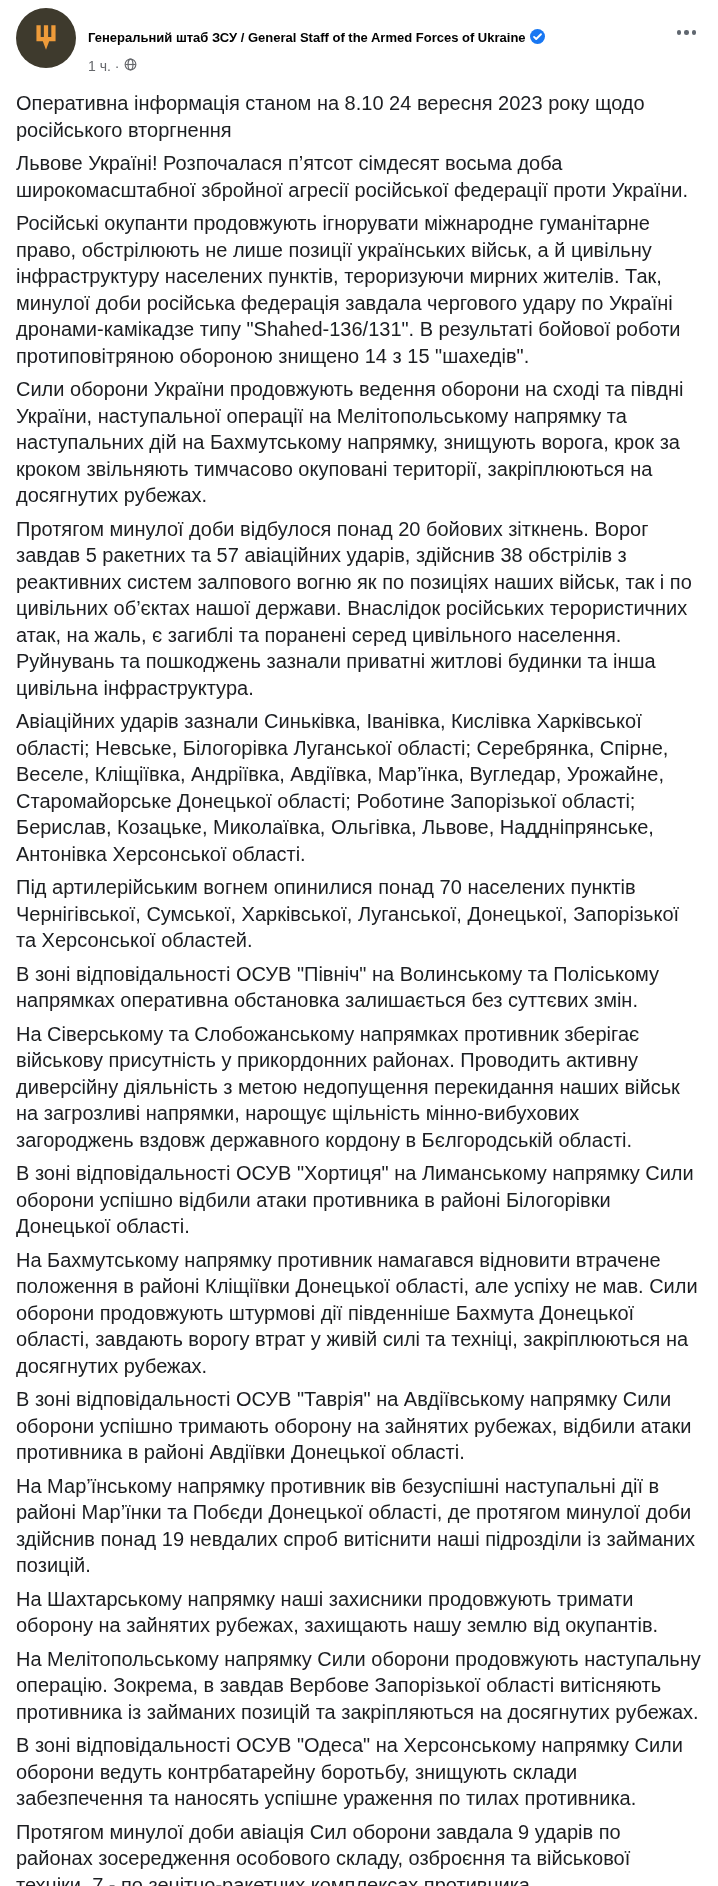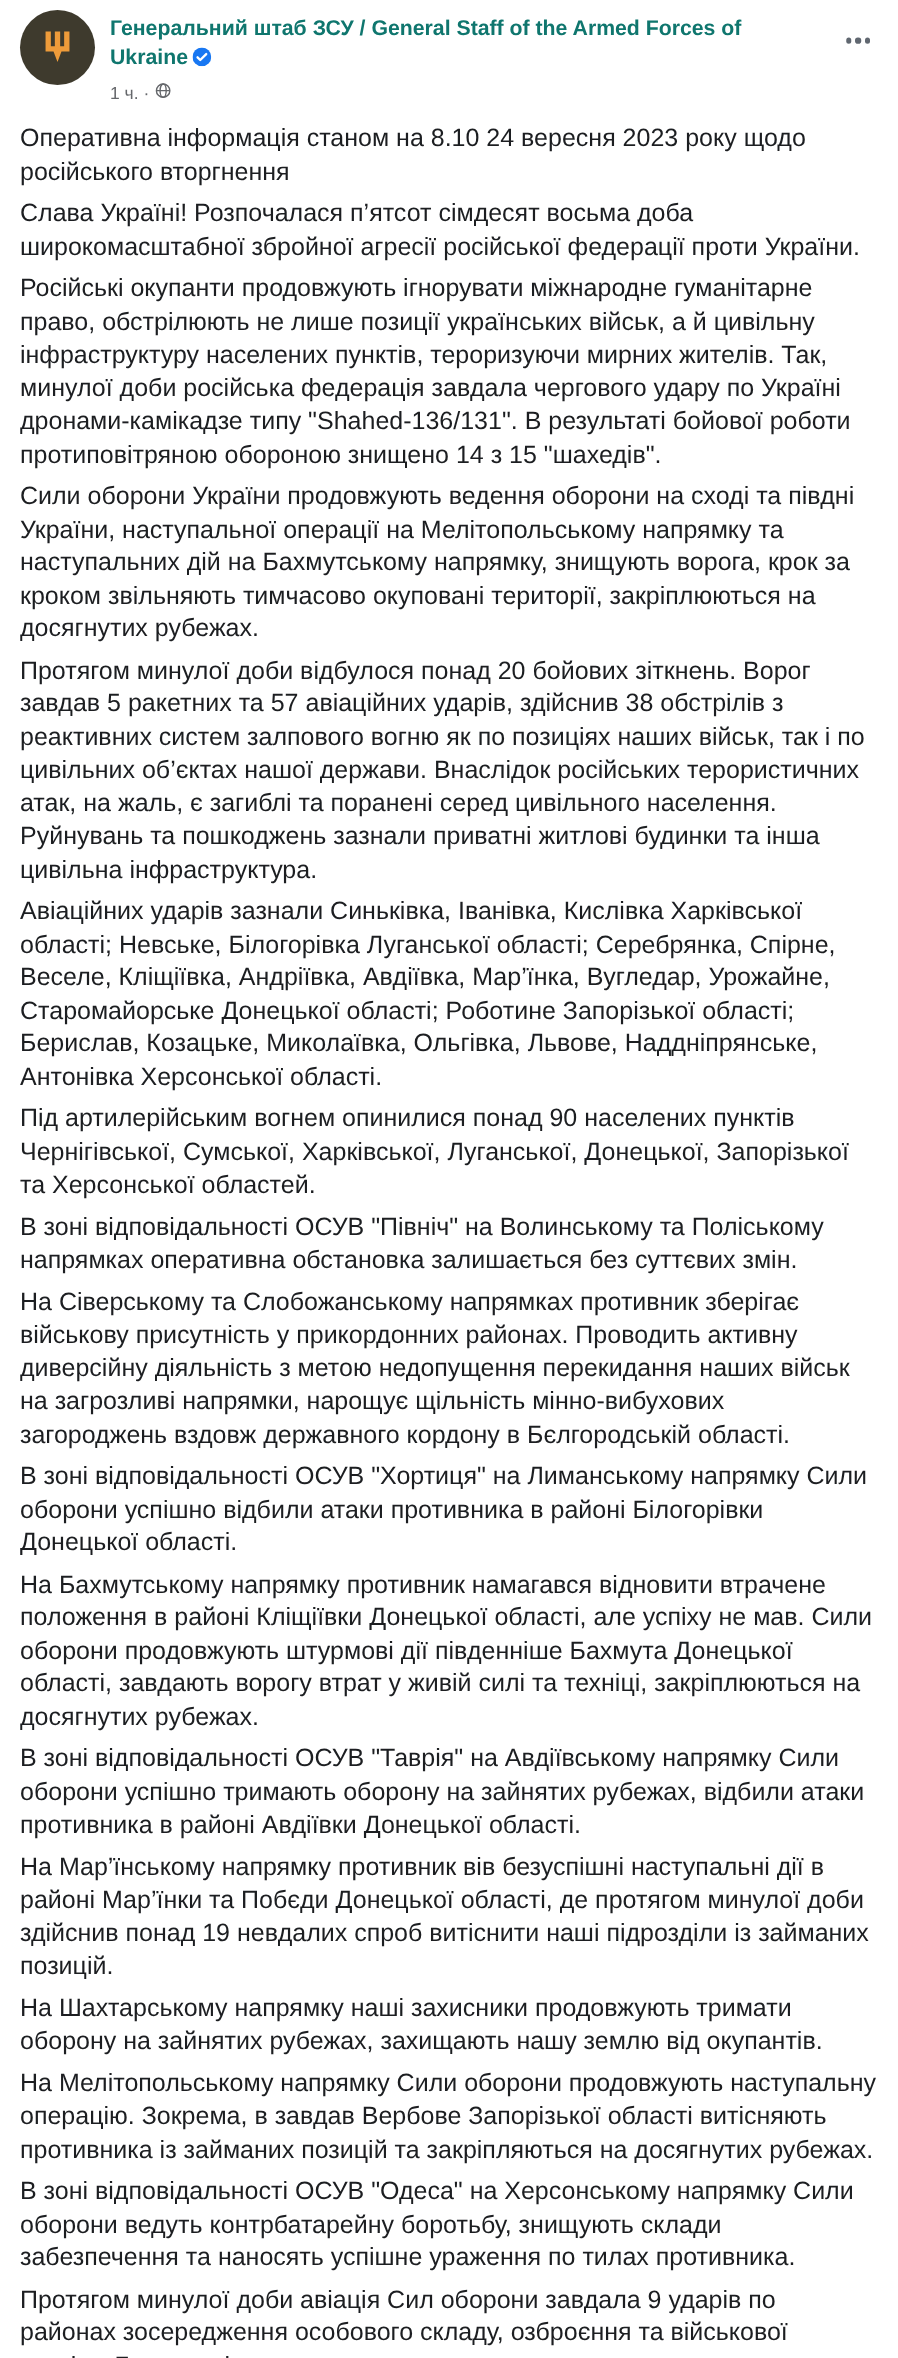--- a/index.html
+++ b/index.html
@@ -28,24 +28,25 @@
   }
   .avatar svg { display: block; }
   .header-info {
     margin-left: 12px;
     flex: 1 1 auto;
     min-width: 0;
     padding-top: 3px;
   }
   .page-name-row {
     max-width: 568px;
-    font-size: 17px;
+    font-size: 13px;
     font-weight: 700;
-    color: #0f766e;
+    color: #000000;
     line-height: 23px;
+    margin-top: 15px;
   }
   .page-name-link { cursor: pointer; }
   .verified-badge {
     display: inline-block;
     vertical-align: -2px;
     margin-left: 4px;
   }
   .meta-row {
     display: flex;
     align-items: center;
@@ -132,26 +133,26 @@
         <span class="dot"></span>
           <span class="dot"></span>
           <span class="dot"></span>
       </span>
     </div>
 
   </div>
 
   <div class="post-body">
     <p>Оперативна інформація станом на 8.10 24 вересня 2023 року щодо російського вторгнення</p>
-    <p>Слава Україні! Розпочалася п’ятсот сімдесят восьма доба широкомасштабної збройної агресії російської федерації проти України.</p>
+    <p>Львове Україні! Розпочалася п’ятсот сімдесят восьма доба широкомасштабної збройної агресії російської федерації проти України.</p>
     <p>Російські окупанти продовжують ігнорувати міжнародне гуманітарне право, обстрілюють не лише позиції українських військ, а й цивільну інфраструктуру населених пунктів, тероризуючи мирних жителів. Так, минулої доби російська федерація завдала чергового удару по Україні дронами-камікадзе типу "Shahed-136/131". В результаті бойової роботи протиповітряною обороною знищено 14 з 15 "шахедів".</p>
     <p>Сили оборони України продовжують ведення оборони на сході та півдні України, наступальної операції на Мелітопольському напрямку та наступальних дій на Бахмутському напрямку, знищують ворога, крок за кроком звільняють тимчасово окуповані території, закріплюються на досягнутих рубежах.</p>
     <p>Протягом минулої доби відбулося понад 20 бойових зіткнень. Ворог завдав 5 ракетних та 57 авіаційних ударів, здійснив 38 обстрілів з реактивних систем залпового вогню як по позиціях наших військ, так і по цивільних об’єктах нашої держави. Внаслідок російських терористичних атак, на жаль, є загиблі та поранені серед цивільного населення. Руйнувань та пошкоджень зазнали приватні житлові будинки та інша цивільна інфраструктура.</p>
     <p>Авіаційних ударів зазнали Синьківка, Іванівка, Кислівка Харківської області; Невське, Білогорівка Луганської області; Серебрянка, Спірне, Веселе, Кліщіївка, Андріївка, Авдіївка, Мар’їнка, Вугледар, Урожайне, Старомайорське Донецької області; Роботине Запорізької області; Берислав, Козацьке, Миколаївка, Ольгівка, Львове, Наддніпрянське, Антонівка Херсонської області.</p>
-    <p>Під артилерійським вогнем опинилися понад 90 населених пунктів Чернігівської, Сумської, Харківської, Луганської, Донецької, Запорізької та Херсонської областей.</p>
+    <p>Під артилерійським вогнем опинилися понад 70 населених пунктів Чернігівської, Сумської, Харківської, Луганської, Донецької, Запорізької та Херсонської областей.</p>
     <p>В зоні відповідальності ОСУВ "Північ" на Волинському та Поліському напрямках оперативна обстановка залишається без суттєвих змін.</p>
     <p>На Сіверському та Слобожанському напрямках противник зберігає військову присутність у прикордонних районах. Проводить активну диверсійну діяльність з метою недопущення перекидання наших військ на загрозливі напрямки, нарощує щільність мінно-вибухових загороджень вздовж державного кордону в Бєлгородській області.</p>
     <p>В зоні відповідальності ОСУВ "Хортиця" на Лиманському напрямку Сили оборони успішно відбили атаки противника в районі Білогорівки Донецької області.</p>
     <p>На Бахмутському напрямку противник намагався відновити втрачене положення в районі Кліщіївки Донецької області, але успіху не мав. Сили оборони продовжують штурмові дії південніше Бахмута Донецької області, завдають ворогу втрат у живій силі та техніці, закріплюються на досягнутих рубежах.</p>
     <p>В зоні відповідальності ОСУВ "Таврія" на Авдіївському напрямку Сили оборони успішно тримають оборону на зайнятих рубежах, відбили атаки противника в районі Авдіївки Донецької області.</p>
     <p>На Мар’їнському напрямку противник вів безуспішні наступальні дії в районі Мар’їнки та Побєди Донецької області, де протягом минулої доби здійснив понад 19 невдалих спроб витіснити наші підрозділи із займаних позицій.</p>
     <p>На Шахтарському напрямку наші захисники продовжують тримати оборону на зайнятих рубежах, захищають нашу землю від окупантів.</p>
     <p>На Мелітопольському напрямку Сили оборони продовжують наступальну операцію. Зокрема, в завдав Вербове Запорізької області витісняють противника із займаних позицій та закріпляються на досягнутих рубежах.</p>
     <p>В зоні відповідальності ОСУВ "Одеса" на Херсонському напрямку Сили оборони ведуть контрбатарейну боротьбу, знищують склади забезпечення та наносять успішне ураження по тилах противника.</p>
     <p>Протягом минулої доби авіація Сил оборони завдала 9 ударів по районах зосередження особового складу, озброєння та військової техніки, 7 - по зенітно-ракетних комплексах противника.</p>

